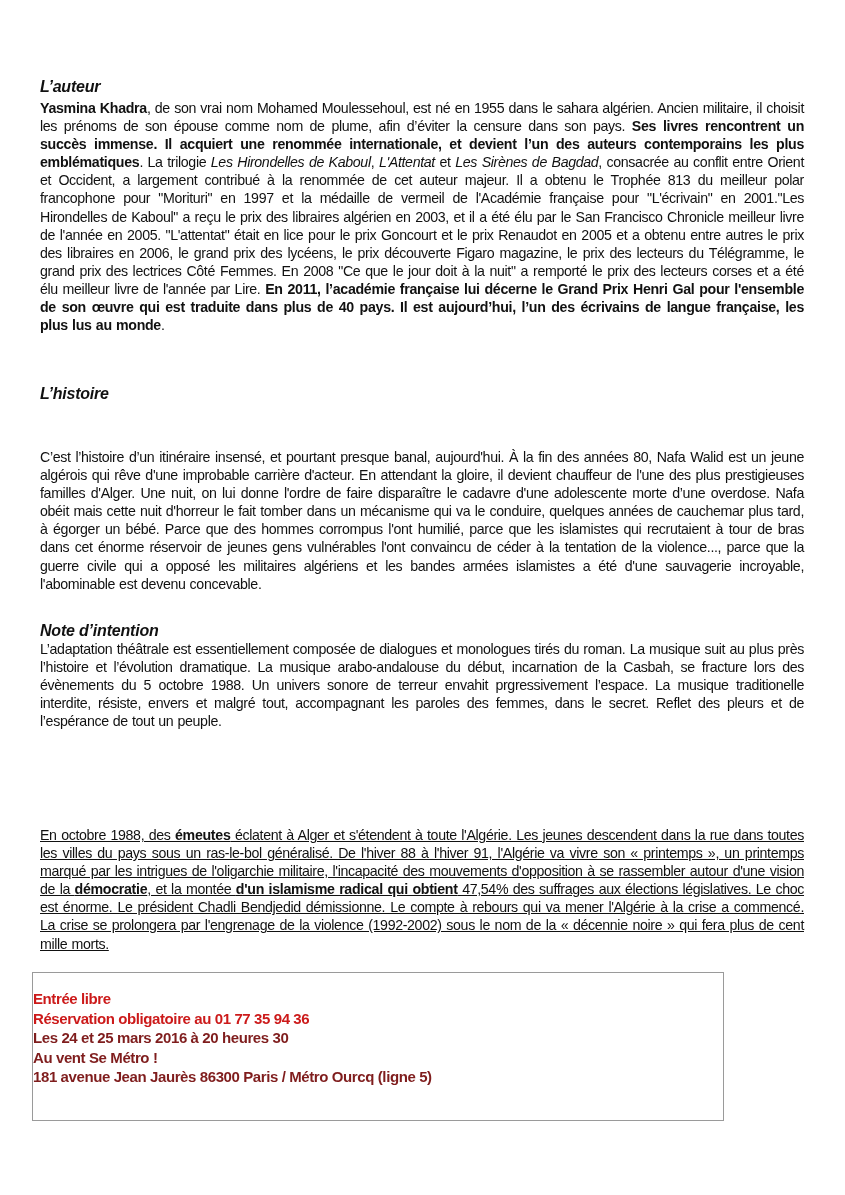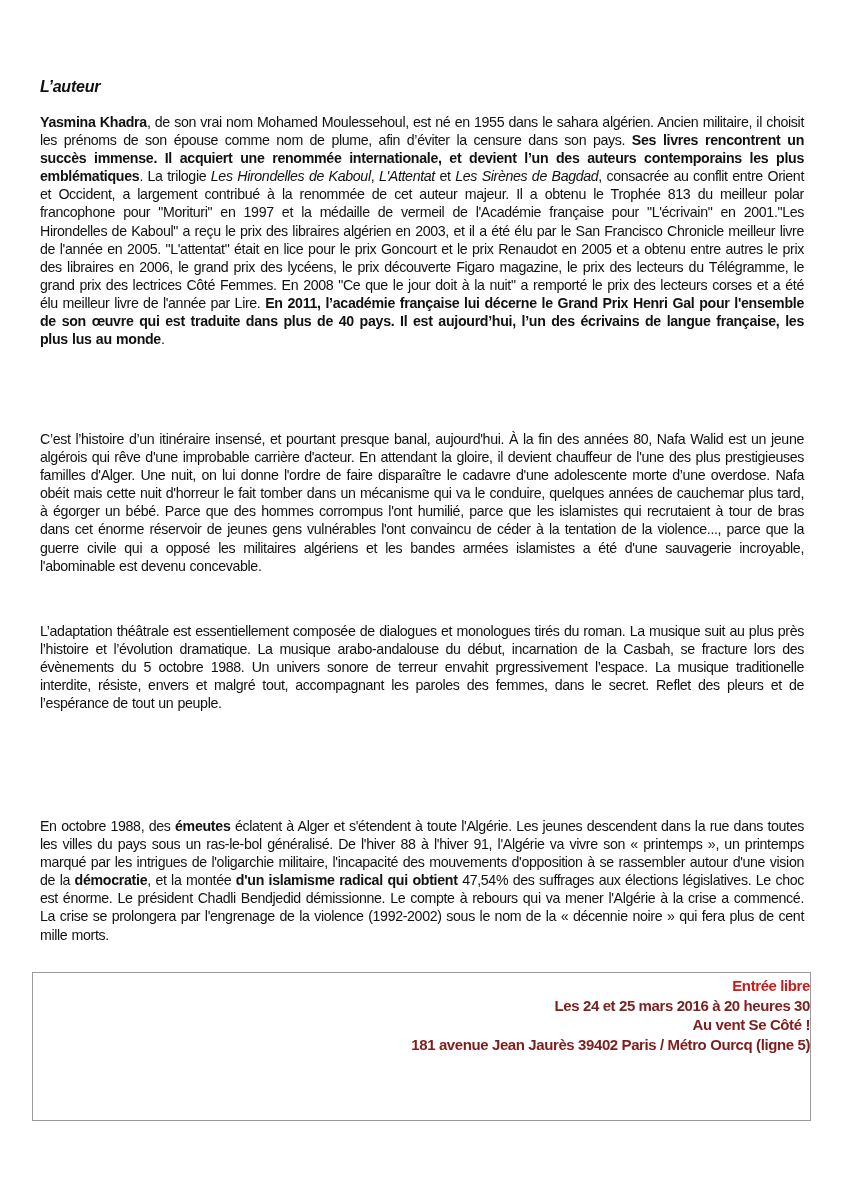--- a/index.html
+++ b/index.html
@@ -6,56 +6,59 @@
   body { width: 845px; height: 1195px; position: relative; overflow: hidden;
          font-family: "Liberation Sans", sans-serif; color: #111; }
   .page { position: absolute; left: 0; top: 0; width: 845px; height: 1195px; }
   .section { position: absolute; left: 40px; width: 764px; }
   .heading { font-style: italic; font-weight: bold; font-size: 16px; margin: 0; line-height: 18px; letter-spacing: -0.2px; }
   .para { font-size: 14.2px; line-height: 18.1px; text-align: justify; margin: 0;
           letter-spacing: -0.35px; word-spacing: 0.5px; }
   .para b { font-weight: bold; letter-spacing: -0.3px; }
   .para i { font-style: italic; }
   #sec-auteur { top: 78px; }
-  #sec-auteur .para { margin-top: 17px; }
+  #sec-auteur .para { margin-top: 3px; }
   #sec-histoire { top: 385px; }
   #sec-histoire .para { margin-top: 45px; }
   #sec-intention { top: 622px; }
   #sec-intention .para { }
   #sec-contexte { top: 790px; }
-  #sec-contexte .para { margin-top: 27px; }
-  .infobox { position: absolute; left: 32px; top: 972px; width: 779px; height: 149px;
-             border: 1.5px solid #9a9a9a; box-sizing: border-box; text-align: right;
-             padding-top: 3px; }
+  #sec-contexte .para { margin-top: 36px; text-decoration: underline; }
+  .infobox { position: absolute; left: 32px; top: 972px; width: 692px; height: 149px;
+             border: 1.5px solid #9a9a9a; box-sizing: border-box; text-align: left;
+             padding-top: 16px; }
   .info-line { font-weight: bold; font-size: 15px; line-height: 19.5px; letter-spacing: -0.4px; margin: 0; }
   .red { color: #cc1a1a; }
   .black { color: #7f1d1d; }
 </style>
 </head>
 <body>
 
 <div class="page">
 
   <div class="section" id="sec-auteur">
     <h2 class="heading">L’auteur</h2>
     <p class="para"><b>Yasmina Khadra</b><span>, de son vrai nom Mohamed Moulessehoul, est  né en 1955 dans le sahara algérien. Ancien militaire, il choisit les prénoms de son épouse comme nom de plume, afin d’éviter la censure dans son pays. </span><b>Ses livres rencontrent un succès immense. Il acquiert une renommée internationale, et devient l’un des auteurs contemporains les plus emblématiques</b><span>. La trilogie </span><i>Les Hirondelles de Kaboul</i><span>, </span><i>L'Attentat</i><span> et </span><i>Les Sirènes de Bagdad</i><span>, consacrée au conflit entre Orient et Occident, a largement contribué à la renommée de cet auteur majeur. Il a obtenu le Trophée 813 du meilleur polar francophone pour "Morituri" en 1997 et la médaille de vermeil de l'Académie française pour "L'écrivain" en 2001."Les Hirondelles de Kaboul" a reçu le prix des libraires algérien en 2003, et il a été élu par le San Francisco Chronicle meilleur livre de l'année en 2005. "L'attentat" était en lice pour le prix Goncourt et le prix Renaudot en 2005 et a obtenu entre autres le prix des libraires en 2006, le grand prix des lycéens, le prix découverte Figaro magazine, le prix des lecteurs du Télégramme, le grand prix des lectrices Côté Femmes. En 2008 "Ce que le jour doit à la nuit" a remporté le prix des lecteurs corses et a été élu meilleur livre de l'année par Lire. </span><b>En 2011, l’académie française lui décerne le Grand Prix Henri Gal pour l'ensemble de son œuvre qui est traduite dans plus de 40 pays. Il est aujourd’hui, l’un des écrivains de langue française, les plus lus au monde</b><span>.</span></p>
   </div>
 
   <div class="section" id="sec-histoire">
+    <h2 class="heading">L’histoire</h2>
     <p class="para"><span>C’est l’histoire d’un itinéraire insensé, et pourtant presque banal, aujourd'hui. À la fin des années 80, Nafa Walid est un jeune algérois qui rêve d'une improbable carrière d'acteur. En attendant la gloire, il devient chauffeur de l'une des plus prestigieuses familles d'Alger. Une nuit, on lui donne l'ordre de faire disparaître le cadavre d'une adolescente morte d’une overdose. Nafa obéit mais cette nuit d'horreur le fait tomber dans un mécanisme qui va le conduire, quelques années de cauchemar plus tard, à égorger un bébé. Parce que des hommes corrompus l'ont humilié, parce que les islamistes qui recrutaient à tour de bras dans cet énorme réservoir de jeunes gens vulnérables l'ont convaincu de céder à la tentation de la violence..., parce que la guerre civile qui a opposé les militaires algériens et les bandes armées islamistes a été d'une sauvagerie incroyable, l'abominable est devenu concevable.</span></p>
   </div>
 
   <div class="section" id="sec-intention">
+    <h2 class="heading">Note d’intention</h2>
     <p class="para"><span>L’adaptation théâtrale est essentiellement composée de dialogues et monologues tirés du roman. La  musique suit au plus près l’histoire et l’évolution dramatique. La musique arabo-andalouse du début, incarnation de la Casbah, se fracture lors des évènements du 5 octobre 1988. Un univers sonore de terreur envahit prgressivement l’espace. La musique traditionelle interdite, résiste, envers et malgré tout, accompagnant les paroles des femmes, dans le secret. Reflet des pleurs et de l’espérance de tout un peuple.</span></p>
   </div>
 
   <div class="section" id="sec-contexte">
     <p class="para"><span>En octobre 1988, des </span><b>émeutes</b><span> éclatent à Alger et s'étendent à toute l'Algérie. Les jeunes descendent dans la rue dans toutes les villes du pays sous un ras-le-bol généralisé. De l'hiver 88 à l'hiver 91, l'Algérie va vivre son « printemps », un printemps marqué par les intrigues de l'oligarchie militaire, l'incapacité des mouvements d'opposition à se rassembler autour d'une vision de la </span><b>démocratie</b><span>, et la montée </span><b>d'un islamisme radical qui obtient</b><span> 47,54% des suffrages aux élections législatives. Le choc est énorme. Le président Chadli Bendjedid démissionne. Le compte à rebours qui va mener l'Algérie à la crise a commencé. La crise se prolongera par l'engrenage de la violence (1992-2002)  sous le nom de la « décennie noire » qui  fera plus de cent mille morts.</span></p>
   </div>
 
   <div class="infobox">
     <p class="info-line red">Entrée libre</p>
+    <p class="info-line red">Réservation obligatoire au 01 77 35 94 36</p>
     <p class="info-line black">Les 24 et 25 mars 2016 à 20 heures 30</p>
-    <p class="info-line black">Au vent Se Côté !</p>
-    <p class="info-line black">181 avenue Jean Jaurès 39402 Paris / Métro Ourcq (ligne 5)</p>
+    <p class="info-line black">Au vent Se Métro !</p>
+    <p class="info-line black">181 avenue Jean Jaurès 86300 Paris / Métro Ourcq (ligne 5)</p>
   </div>
 
 </div>
 
 </body></html>

